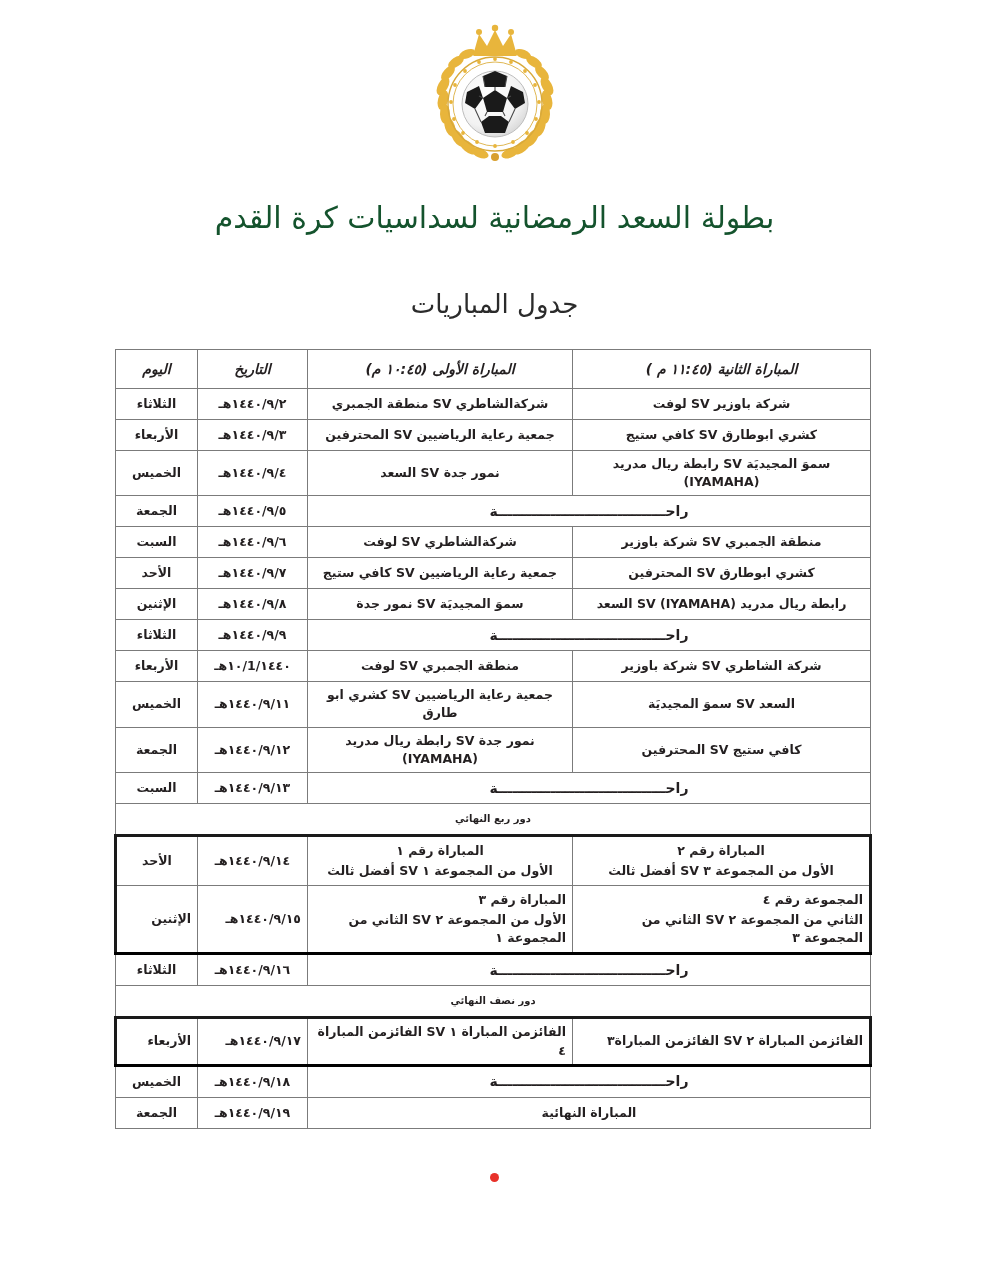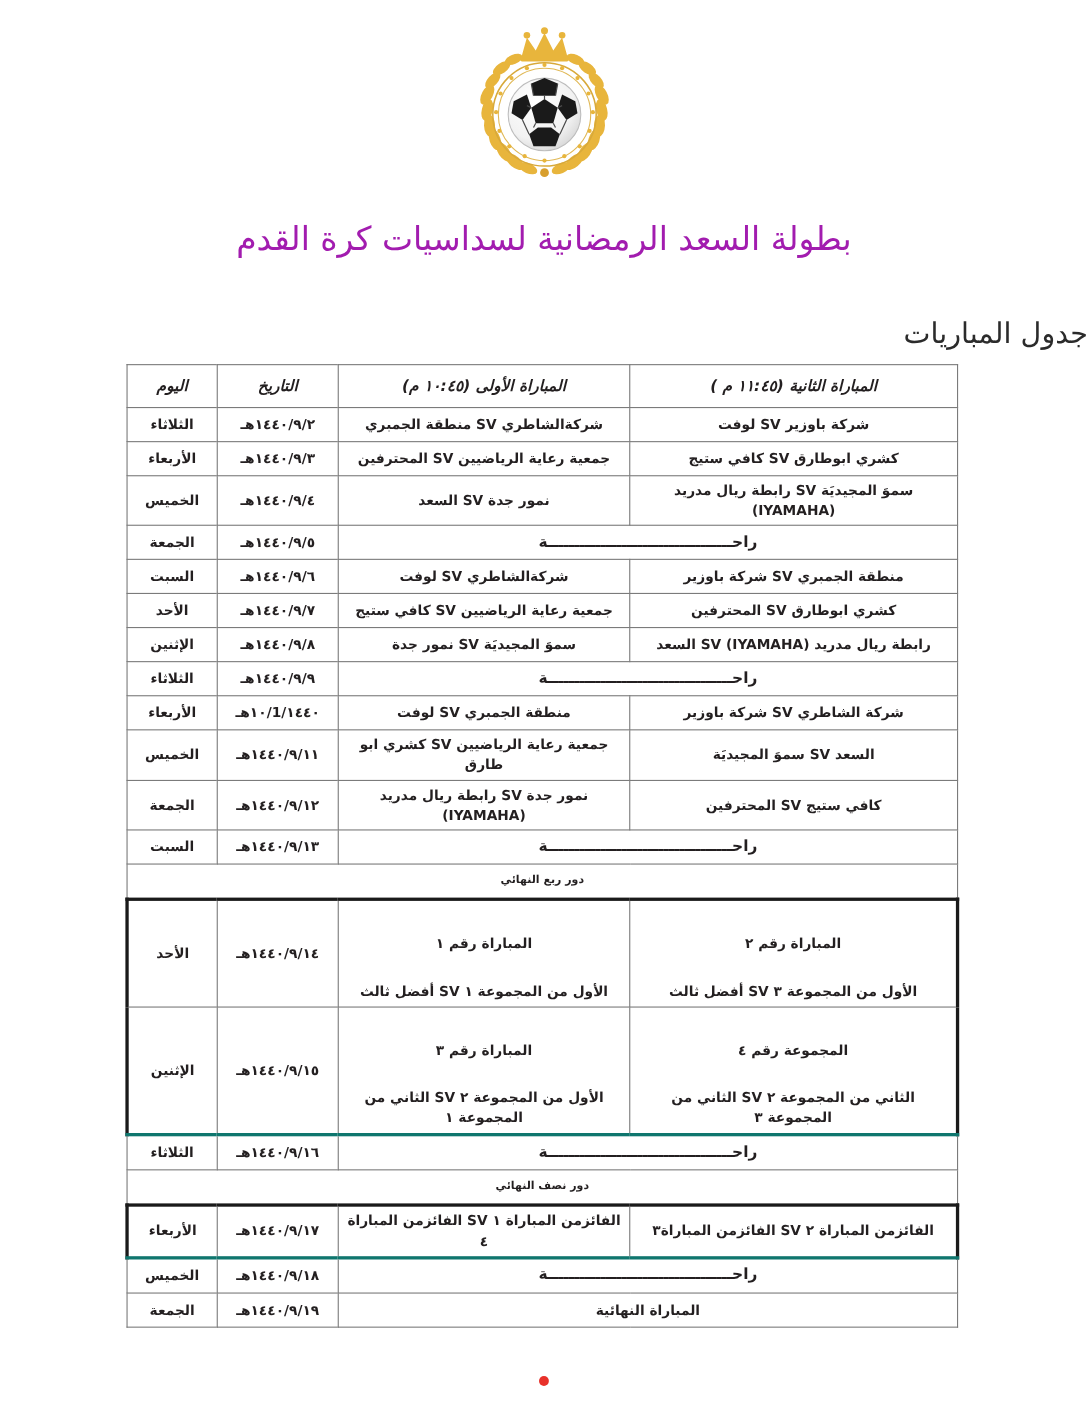--- a/index.html
+++ b/index.html
@@ -30,31 +30,31 @@
     height: 150px;
   }
   .logo svg { display: block; }
 
   
   .main-title {
     text-align: center;
     font-size: 30px;
     font-weight: 400;
     letter-spacing: 0.5px;
-    color: #a21caf;
+    color: #14532d;
     margin-top: 26px;
     font-family: "DejaVu Sans", "Liberation Sans", sans-serif;
   }
   .sub-title {
-    text-align: right;
+    text-align: center;
     font-size: 26px;
     font-weight: 400;
     color: #2b2b2b;
     margin-top: 54px;
-    margin-bottom: 12px;
+    margin-bottom: 30px;
   }
 
   
   .table-wrap {
     width: 755px;
     margin: 0 auto;
   }
   table.sched {
     width: 755px;
     border-collapse: collapse;
@@ -95,25 +95,25 @@
 
   .section-row td {
     font-size: 10px;
     padding: 8px 6px;
     border-right: 1px solid #7b7b7b;
     border-left: 1px solid #7b7b7b;
   }
 
   
   tr.ko-top td        { border-top: 3px solid #1a1a1a; }
-  tr.ko-bottom td     { border-bottom: 3px solid #0f766e; }
+  tr.ko-bottom td     { border-bottom: 3px solid #000000; text-align: right; }
   tr.ko td:first-child{ border-right: 3px solid #1a1a1a; }
   tr.ko td:last-child { border-left: 3px solid #1a1a1a; }
   tr.ko td.two-line   { padding: 5px 6px; }
-  .two-line .l1, .two-line .l2 { display: block; margin-top: 25px; }
+  .two-line .l1, .two-line .l2 { display: block; }
   .two-line .l1 { margin-bottom: 2px; }
 
   
   .note {
     margin-top: 44px;
     text-align: center;
     color: #e8312a;
     font-size: 18px;
     font-weight: bold;
     display: flex;

